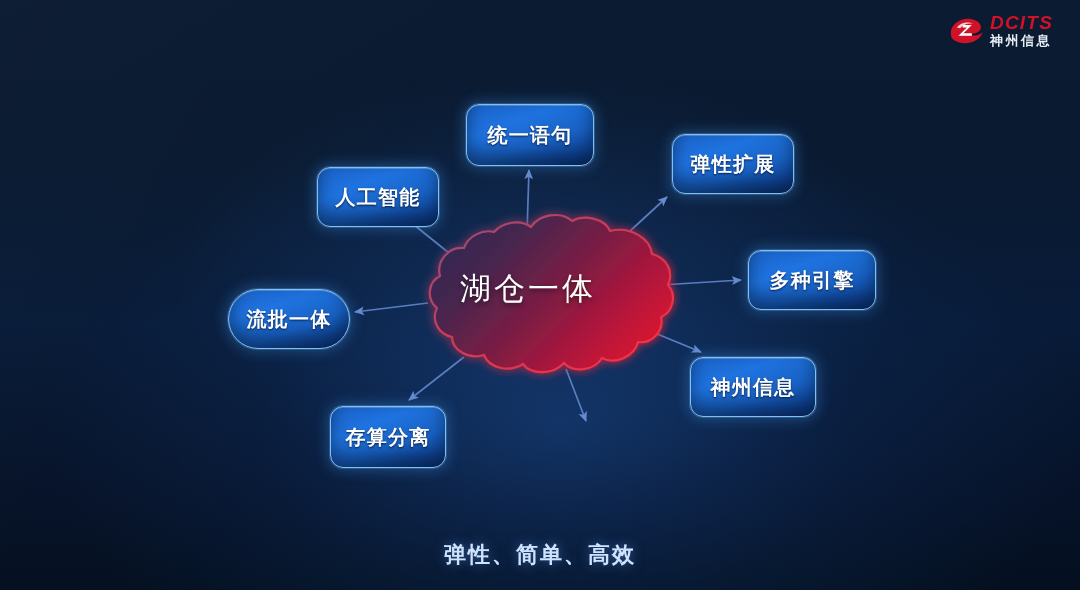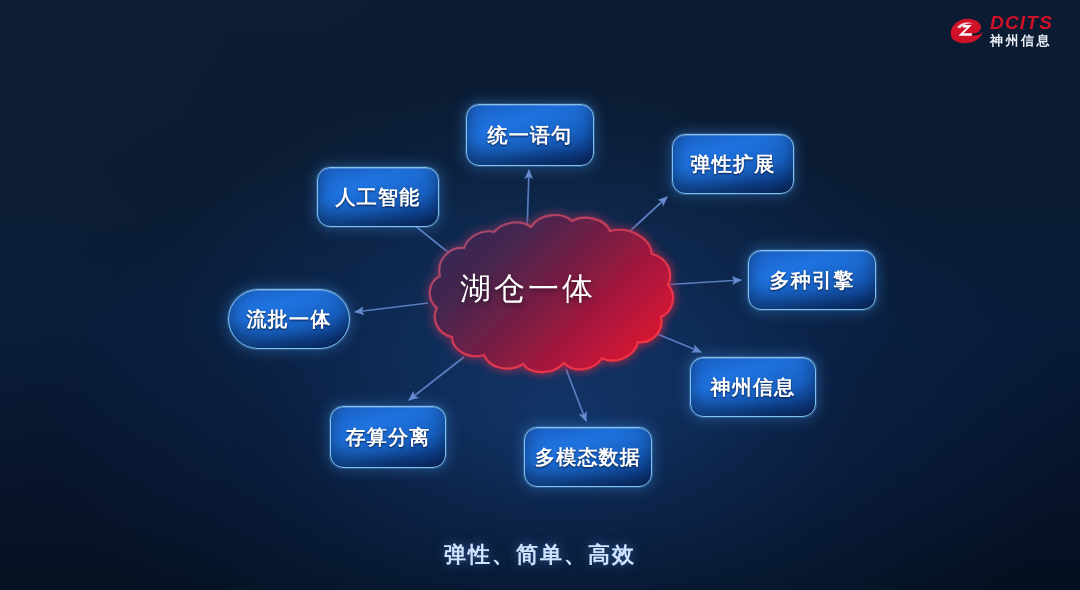--- a/index.html
+++ b/index.html
@@ -220,23 +220,20 @@
   </div>
 
   <div class="node" style="left:748px; top:250px; width:126px; height:58px;">
     <span>多种引擎</span>
   </div>
 
   <div class="node" style="left:690px; top:357px; width:124px; height:58px;">
     <span>神州信息</span>
   </div>
 
-  <div class="node" style="left:524px; top:427px; width:126px; height:58px;">
-    <span>多模态数据</span>
-  </div>
 
   <div class="node" style="left:330px; top:406px; width:114px; height:60px;text-align:center;">
     <span>存算分离</span>
   </div>
 
   <div class="node" style="left:228px; top:289px; width:120px; height:58px;border-radius:30px;">
     <span>流批一体</span>
   </div>
 
   <div class="node" style="left:277px; top:167px; width:120px; height:58px;margin-left:40px;">

